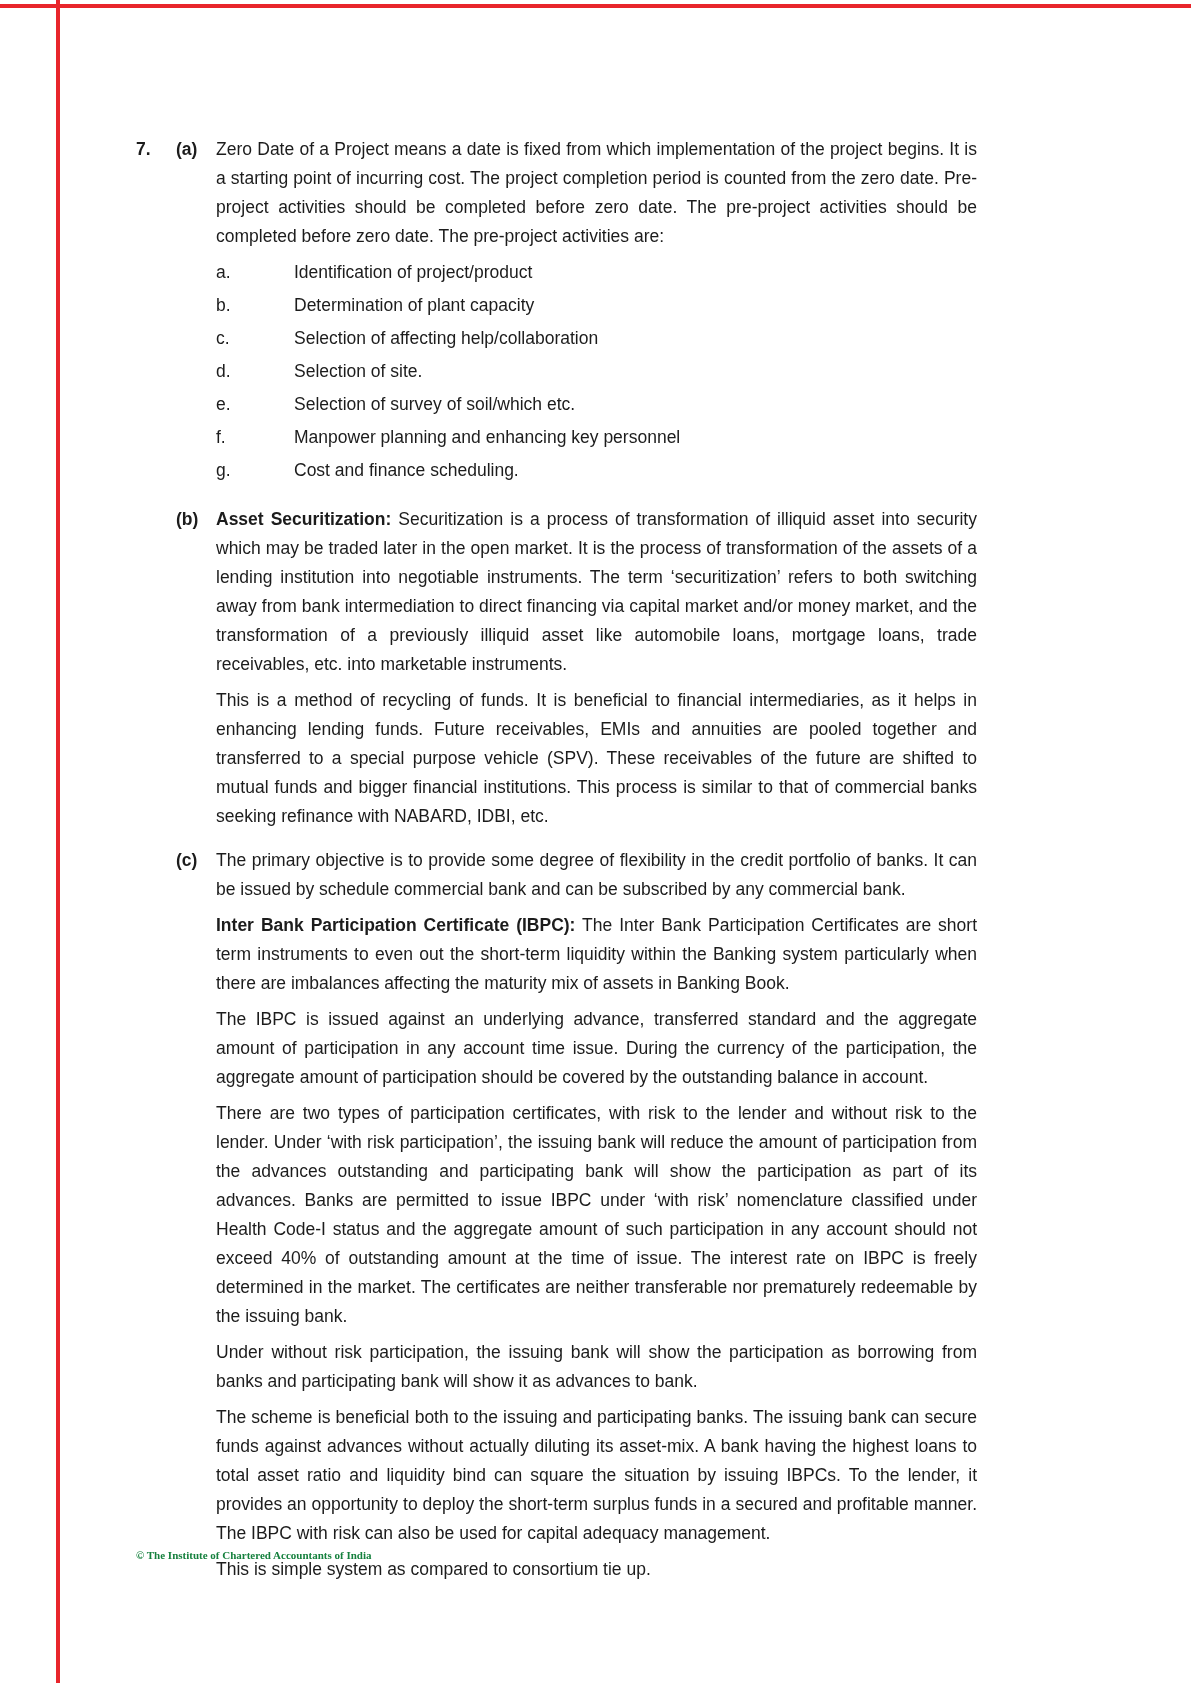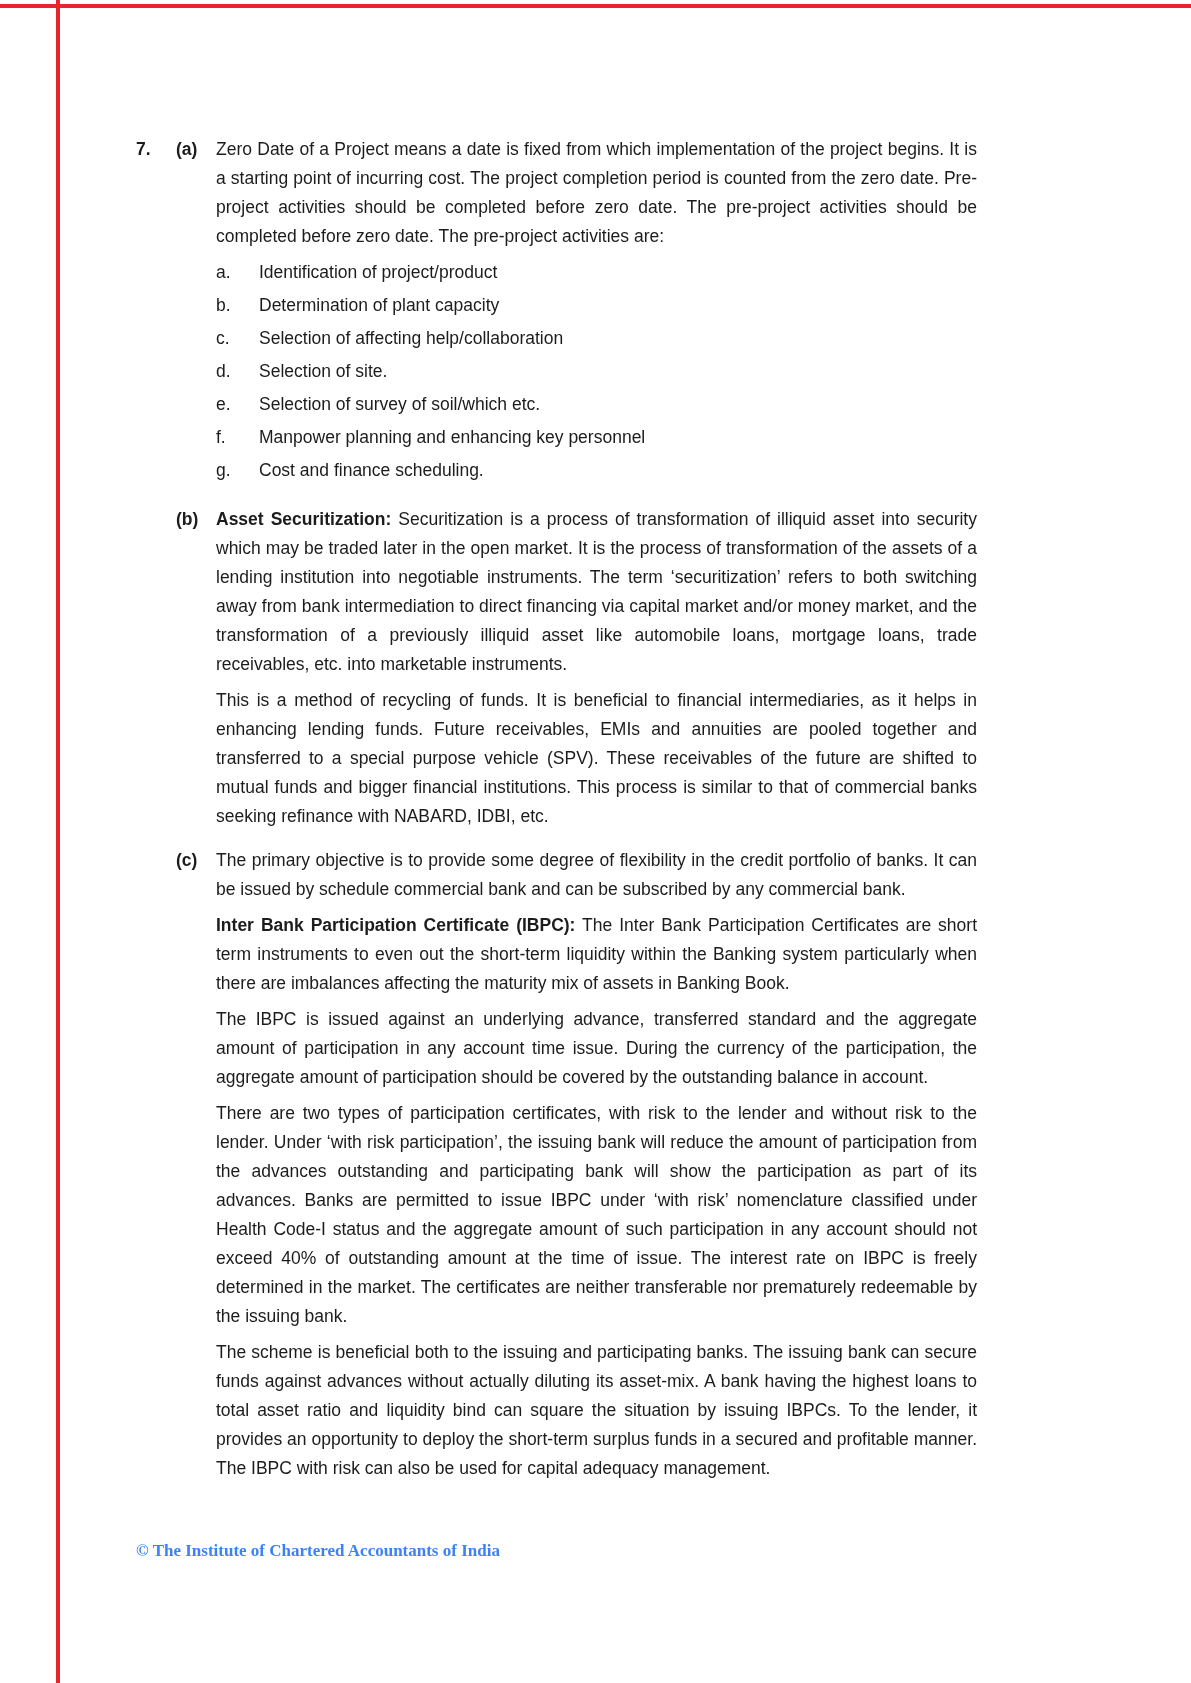--- a/index.html
+++ b/index.html
@@ -34,28 +34,28 @@
   .qnum { flex: 0 0 40px; font-weight: bold; }
   .parts { flex: 1; min-width: 0; }
   .part { display: flex; margin-bottom: 8px; }
   .part-label { flex: 0 0 40px; font-weight: bold; }
   .part-body { flex: 1; min-width: 0; }
   .para { margin: 0 4px 7px 0; text-align: justify; }
   .lead { font-weight: bold; }
   .sublist { margin: 5px 0 12px 0; }
   .subitem { display: flex; margin: 4px 0; }
   .sublabel { flex: 0 0 43px; }
-  .subtext { flex: 1; }
+  .subtext { flex: 1; margin-left: 35px; }
   .page-number { text-align: center; margin-top: 14px; }
   .footer {
     position: absolute; left: 136px; bottom: 122px;
     font-family: "Liberation Serif", serif;
     font-weight: bold;
-    font-size: 17px;
-    color: #3b82f6;
+    font-size: 11px;
+    color: #15803d;
   }
 </style>
 </head>
 <body>
 
 <div class="page">
 
   <div class="rule-top" style="background: rgb(232, 37, 43);"></div>
   <div class="rule-left" style="background: rgb(232, 37, 43);"></div>
 
@@ -109,21 +109,23 @@
           </div>
         </div>
 
         <div class="part">
           <div class="part-label">(c)</div>
           <div class="part-body">
             <p class="para">The primary objective is to provide some degree of flexibility in the credit portfolio of banks. It can be issued by schedule commercial bank and can be subscribed by any commercial bank.</p>
             <p class="para"><span class="lead">Inter Bank Participation Certificate (IBPC):</span> <span>The Inter Bank Participation Certificates are short term instruments to even out the short-term liquidity within the Banking system particularly when there are imbalances affecting the maturity mix of assets in Banking Book.</span></p>
             <p class="para">The IBPC is issued against an underlying advance, transferred standard and the aggregate amount of participation in any account time issue. During the currency of the participation, the aggregate amount of participation should be covered by the outstanding balance in account.</p>
             <p class="para">There are two types of participation certificates, with risk to the lender and without risk to the lender. Under ‘with risk participation’, the issuing bank will reduce the amount of participation from the advances outstanding and participating bank will show the participation as part of its advances. Banks are permitted to issue IBPC under ‘with risk’ nomenclature classified under Health Code-I status and the aggregate amount of such participation in any account should not exceed 40% of outstanding amount at the time of issue. The interest rate on IBPC is freely determined in the market. The certificates are neither transferable nor prematurely redeemable by the issuing bank.</p>
+            <p class="para">Under without risk participation, the issuing bank will show the participation as borrowing from banks and participating bank will show it as advances to bank.</p>
             <p class="para">The scheme is beneficial both to the issuing and participating banks. The issuing bank can secure funds against advances without actually diluting its asset-mix. A bank having the highest loans to total asset ratio and liquidity bind can square the situation by issuing IBPCs. To the lender, it provides an opportunity to deploy the short-term surplus funds in a secured and profitable manner. The IBPC with risk can also be used for capital adequacy management.</p>
+            <p class="para">This is simple system as compared to consortium tie up.</p>
           </div>
         </div>
 
       </div>
     </div>
 
   </div>
 
   <div class="footer">© The Institute of Chartered Accountants of India</div>
 

